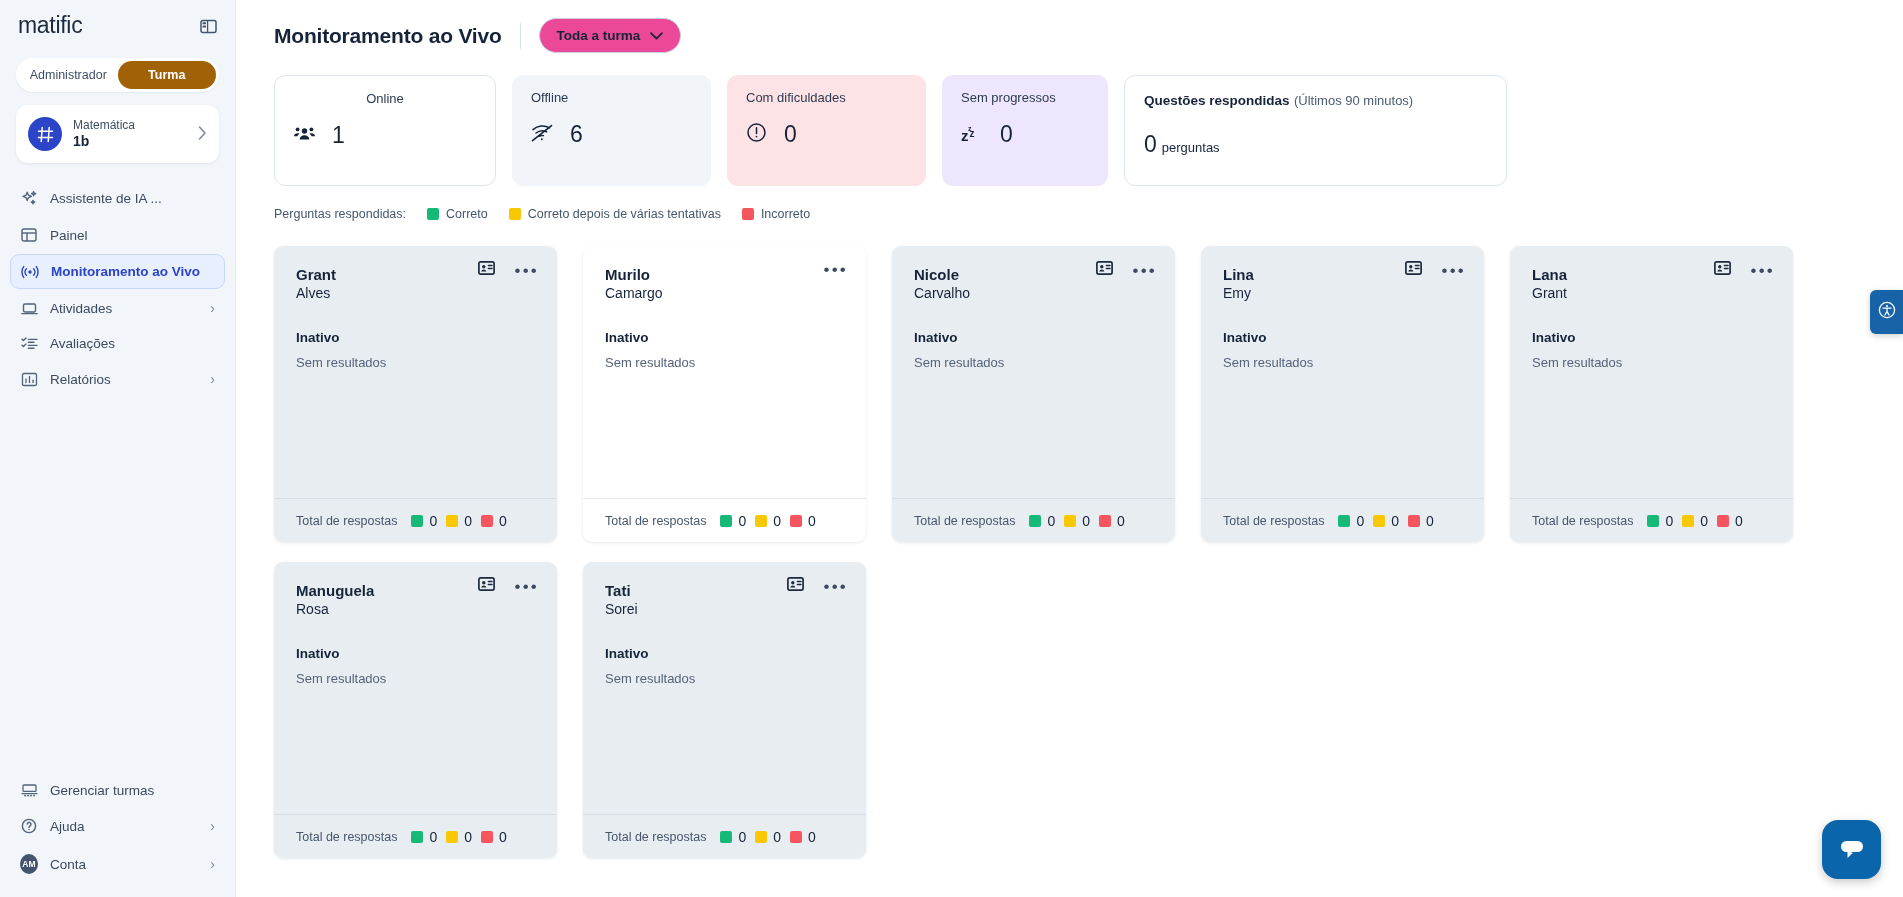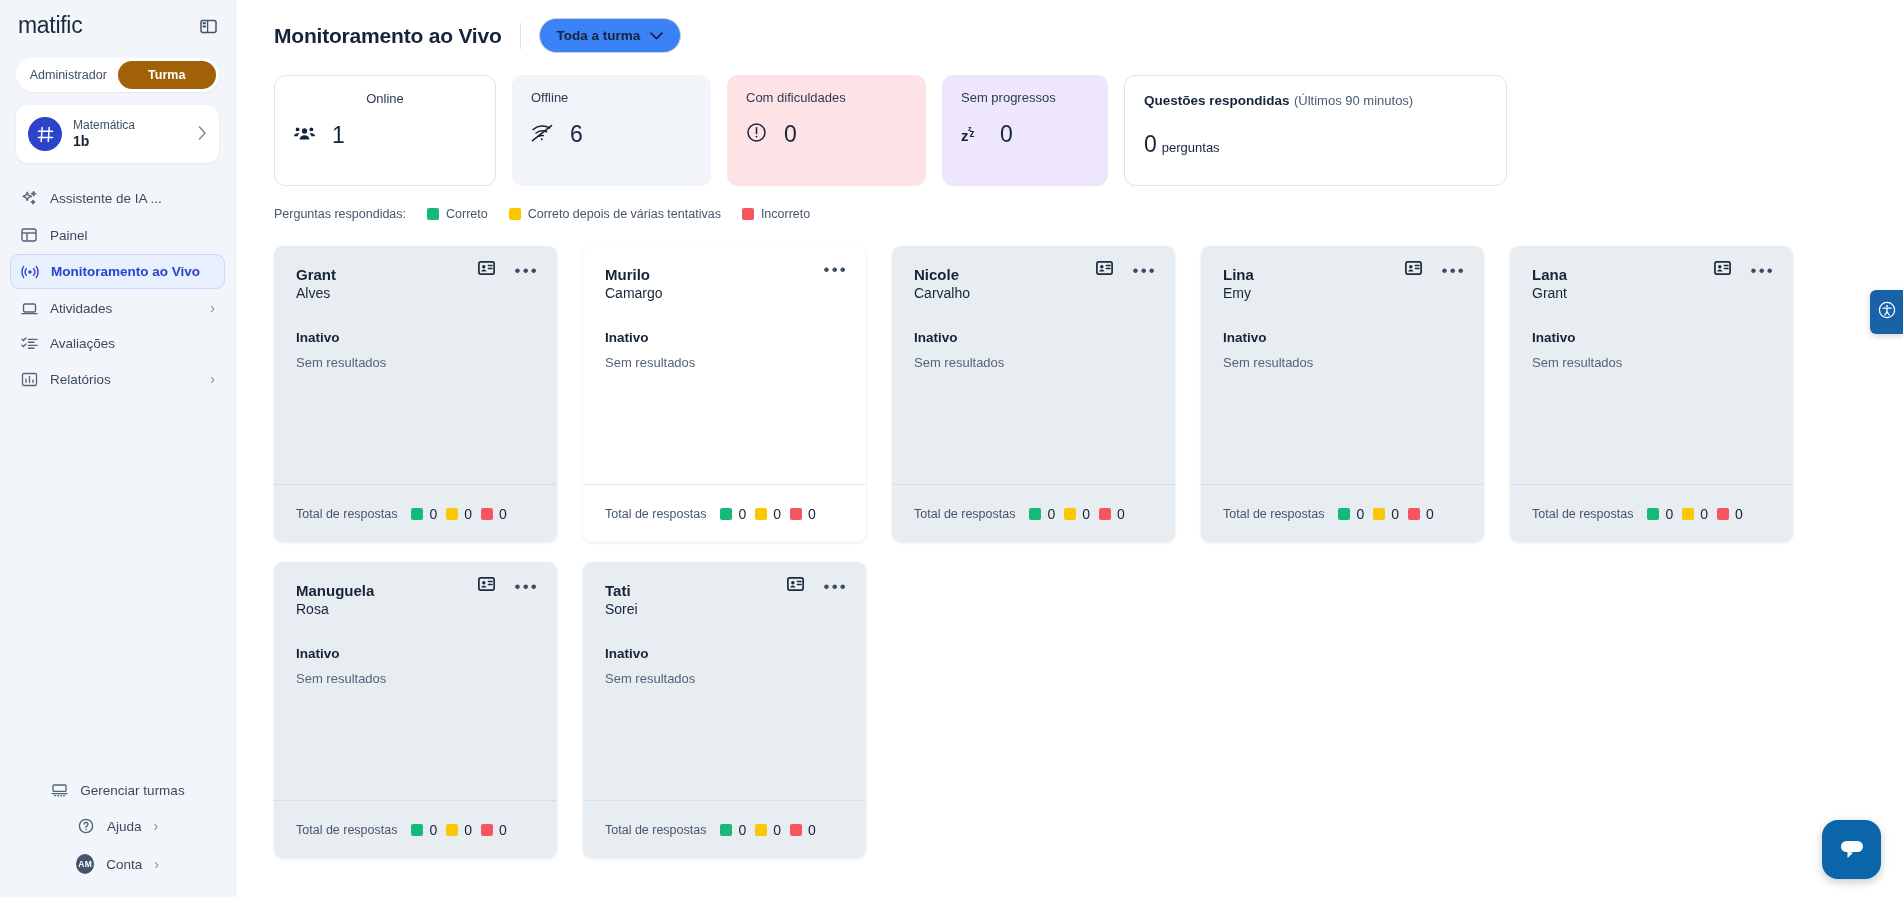--- a/index.html
+++ b/index.html
@@ -65,37 +65,37 @@
     font-size: 13.5px; color: #3b4a5e; white-space: nowrap;
   }
   .nav-item .nav-label { flex: 1; }
   .nav-item.active {
     background: #e8efff; color: #2b44c8; font-weight: 700;
     border: 1px solid #c7d8f8;
   }
   .nav-item.active .ico { color: #2b44c8; }
   .ico { color: #53637a; display: flex; align-items: center; justify-content: center; width: 18px; }
 
-  .nav-bottom { margin-top: auto; padding: 0 10px 14px 10px; display: flex; flex-direction: column; gap: 2px; align-items: center; }
+  .nav-bottom { margin-top: auto; padding: 0 10px 14px 10px; display: flex; flex-direction: column; gap: 2px; }
   .acct-avatar {
     width: 20px; height: 20px; border-radius: 50%; background: #43546c;
     color: #fff; font-size: 8.5px; font-weight: 700;
     display: flex; align-items: center; justify-content: center; letter-spacing: .2px;
   }
 
   
   #main { flex: 1; height: 897px; background: #fff; overflow: hidden; position: relative; }
   .page-head { display: flex; align-items: center; gap: 18px; padding: 18px 0 0 38px; }
   .page-title { font-size: 21px; font-weight: 700; color: #16243a; letter-spacing: -.2px; }
   .vdiv { width: 1px; height: 26px; background: #d9e1ea; }
   .class-filter {
     display: inline-flex; align-items: center; gap: 10px;
     border: 1px solid #c8d2dd; border-radius: 22px;
     padding: 9px 17px; font-size: 13.5px; font-weight: 700; color: #16243a;
-    cursor: pointer; background: #3b82f6;
+    cursor: pointer; background: #ec4899;
   }
 
   .stats { display: flex; gap: 16px; padding: 22px 0 0 38px; }
   .stat {
     border-radius: 11px; padding: 15px 19px 0 19px;
     position: relative; height: 111px;
   }
   .stat .s-label { font-size: 13px; color: #2c3b50; }
   .stat .s-row { display: flex; align-items: center; gap: 17px; margin-top: 16px; }
   .stat .s-val { font-size: 23px; color: #16243a; font-weight: 400; }
@@ -124,21 +124,21 @@
   .card.offline { background: #e8edf2; }
   .card.online  { background: #ffffff; }
   .card-body { flex: 1; padding: 20px 22px 0 22px; position: relative; }
   .c-first { font-size: 15px; font-weight: 700; color: #16243a; line-height: 1.18; }
   .c-last  { font-size: 14px; color: #16243a; line-height: 1.3; }
   .c-status { font-size: 13.5px; font-weight: 700; color: #16243a; margin-top: 28px; }
   .c-result { font-size: 13px; color: #55647a; margin-top: 10px; }
   .card-icons { position: absolute; top: 15px; right: 18px; display: flex; align-items: center; gap: 20px; }
   .dots { letter-spacing: 2.2px; font-size: 17px; color: #3d4c61; cursor: pointer; line-height: 1; }
   .card-foot {
-    border-top: 1px solid #d6dee7; padding: 0 22px; height: 58px;
+    border-top: 1px solid #d6dee7; padding: 0 22px; height: 44px;
     display: flex; align-items: center; gap: 9px;
   }
   .card.online .card-foot { border-top-color: #e4eaf0; }
   .foot-label { font-size: 12.5px; color: #46566b; margin-right: 5px; }
   .tally { display: inline-flex; align-items: center; gap: 6px; font-size: 14px; color: #16243a; }
 
   
   .a11y-tab {
     position: absolute; right: 0; top: 290px; width: 33px; height: 44px;
     background: #1863a8; border-radius: 6px 0 0 6px;

